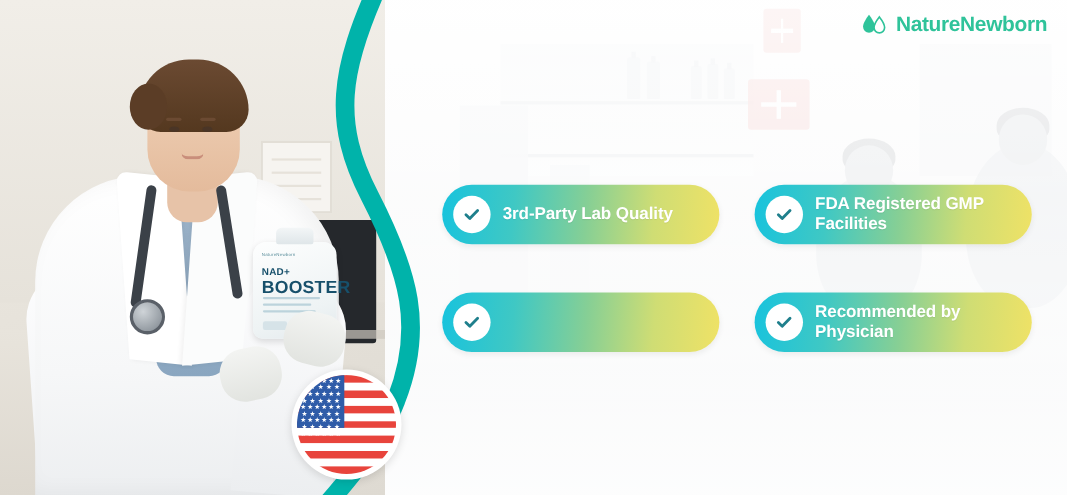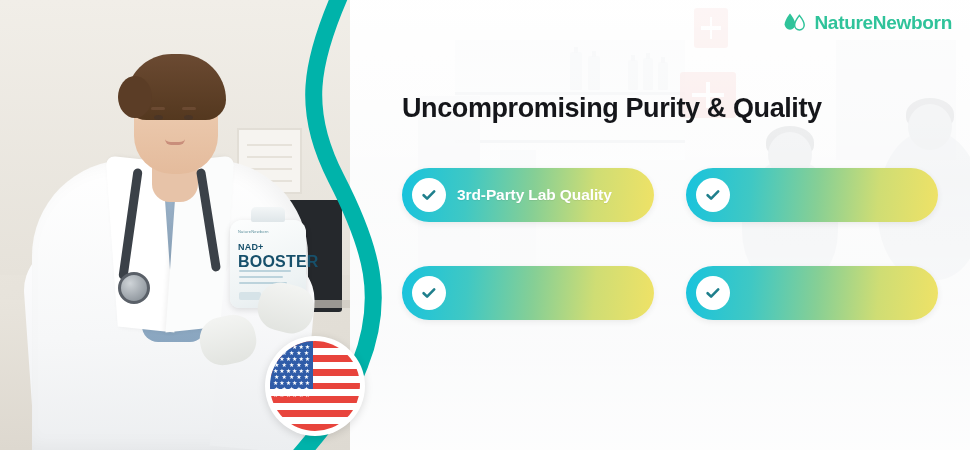--- a/index.html
+++ b/index.html
@@ -254,54 +254,55 @@
   </svg>
 
   <div class="logo">
     <svg class="logo-mark" viewBox="0 0 24 22">
       <path d="M7 1.5 C7 1.5 1.6 8.2 1.6 12.3 A5.4 5.4 0 0 0 12.4 12.3 C12.4 8.2 7 1.5 7 1.5 Z" fill="#2fc39a"></path>
       <path d="M16.4 3.4 C16.4 3.4 11.6 9.4 11.6 13.1 A4.8 4.8 0 0 0 21.2 13.1 C21.2 9.4 16.4 3.4 16.4 3.4 Z" fill="#ffffff" stroke="#2fc39a" stroke-width="1.5"></path>
     </svg>
     <span class="logo-text">NatureNewborn</span>
   </div>
 
-  <h1 class="headline">Uncompromising Purity &amp; Quality</h1>
 
   <div class="badges">
     <div class="badge">
       <span class="badge-check">
         <svg width="18" height="18" viewBox="0 0 18 18">
             <path d="M3.6 9.2 L7.1 12.6 L14.2 5.4" fill="none" stroke="#1f7f8c" stroke-width="2.6" stroke-linecap="round" stroke-linejoin="round"></path>
           </svg>
       </span>
       <span class="badge-label">3rd-Party Lab Quality</span>
     </div>
 
     <div class="badge">
       <span class="badge-check">
         <svg width="18" height="18" viewBox="0 0 18 18">
             <path d="M3.6 9.2 L7.1 12.6 L14.2 5.4" fill="none" stroke="#1f7f8c" stroke-width="2.6" stroke-linecap="round" stroke-linejoin="round"></path>
           </svg>
       </span>
+      <span class="badge-label">FDA Registered GMP Facilities</span>
     </div>
 
     <div class="badge">
       <span class="badge-check">
         <svg width="18" height="18" viewBox="0 0 18 18">
             <path d="M3.6 9.2 L7.1 12.6 L14.2 5.4" fill="none" stroke="#1f7f8c" stroke-width="2.6" stroke-linecap="round" stroke-linejoin="round"></path>
           </svg>
       </span>
     </div>
 
     <div class="badge">
       <span class="badge-check">
         <svg width="18" height="18" viewBox="0 0 18 18">
             <path d="M3.6 9.2 L7.1 12.6 L14.2 5.4" fill="none" stroke="#1f7f8c" stroke-width="2.6" stroke-linecap="round" stroke-linejoin="round"></path>
           </svg>
       </span>
+      <span class="badge-label">Recommended by Physician</span>
     </div>
   </div>
 
 
   <div class="flag-badge">
     <div class="flag-inner">
       <div class="flag-stripes">
         <i></i>
           <i></i>
           <i></i>

